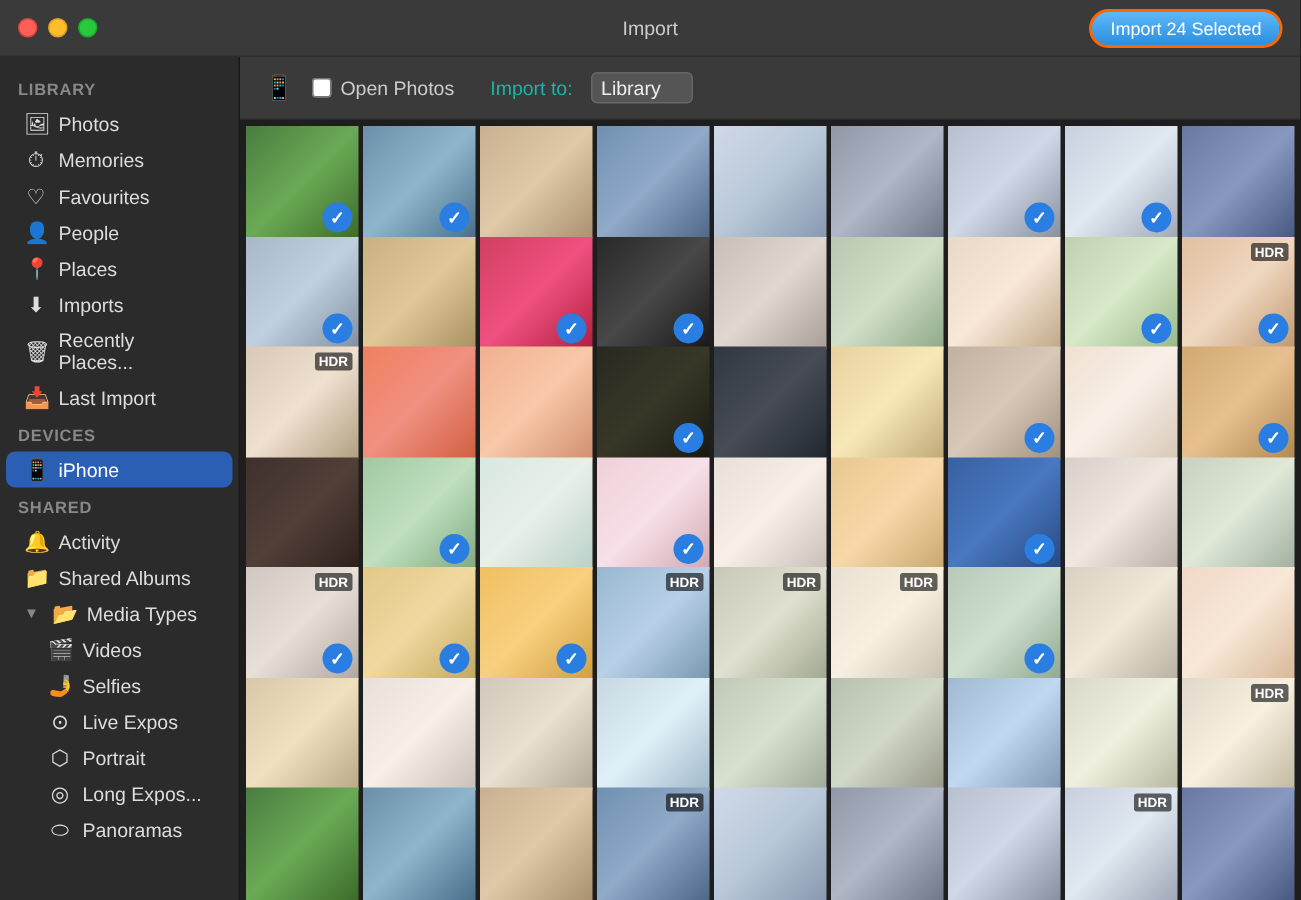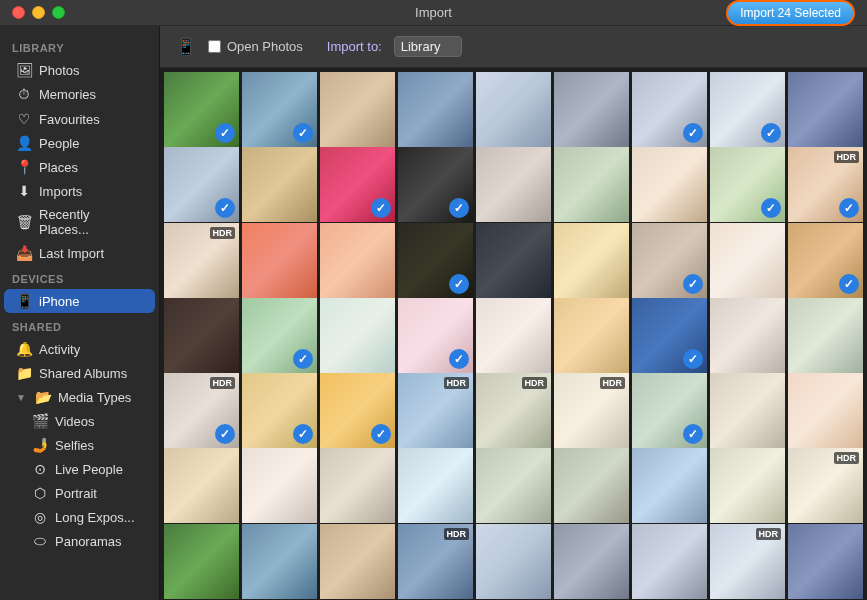--- a/index.html
+++ b/index.html
@@ -9,21 +9,21 @@
       width: 867px;
       height: 600px;
       overflow: hidden;
       display: flex;
       flex-direction: column;
     }
 
     
     .titlebar {
       background: #3a3a3a;
-      height: 26px;
+      height: 38px;
       display: flex;
       align-items: center;
       justify-content: space-between;
       padding: 0 12px;
       border-bottom: 1px solid #2a2a2a;
       flex-shrink: 0;
     }
     .titlebar-controls {
       display: flex;
       gap: 7px;
@@ -144,21 +144,21 @@
       font-size: 16px;
     }
     .open-photos-checkbox {
       display: flex;
       align-items: center;
       gap: 6px;
       color: #ccc;
       font-size: 13px;
     }
     .import-to-label {
-      color: #c4b5fd;
+      color: #14b8a6;
       font-size: 13px;
       margin-left: 12px;
     }
     .import-to-select {
       background: #555;
       border: 1px solid #666;
       border-radius: 4px;
       color: #eee;
       font-size: 13px;
       padding: 2px 20px 2px 6px;
@@ -351,21 +351,21 @@
     <div class="sidebar-item sidebar-sub">
       <span class="sidebar-icon">🎬</span>
       <span>Videos</span>
     </div>
     <div class="sidebar-item sidebar-sub">
       <span class="sidebar-icon">🤳</span>
       <span>Selfies</span>
     </div>
     <div class="sidebar-item sidebar-sub">
       <span class="sidebar-icon">⊙</span>
-      <span>Live People</span>
+      <span>Live Expos</span>
     </div>
     <div class="sidebar-item sidebar-sub">
       <span class="sidebar-icon">⬡</span>
       <span>Portrait</span>
     </div>
     <div class="sidebar-item sidebar-sub">
       <span class="sidebar-icon">◎</span>
       <span>Long Expos...</span>
     </div>
     <div class="sidebar-item sidebar-sub">

